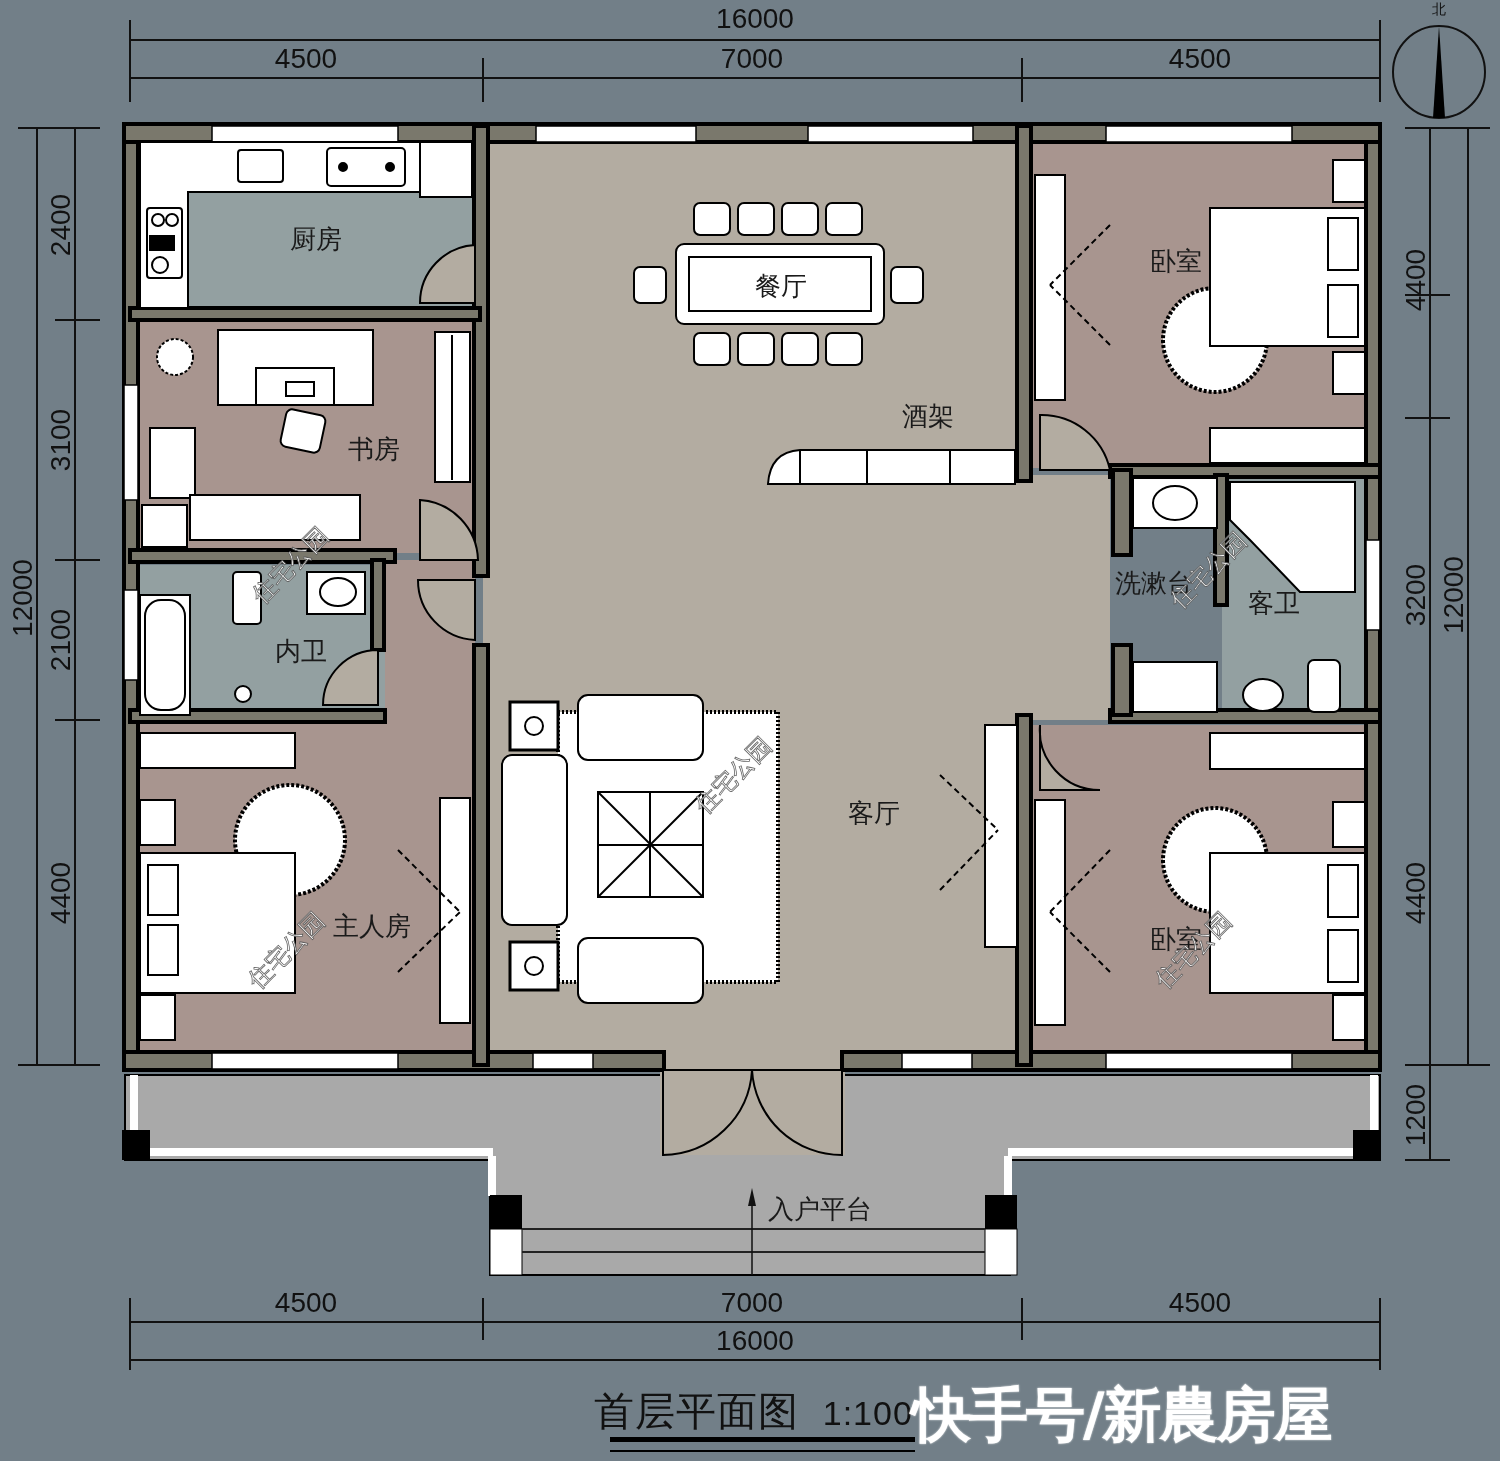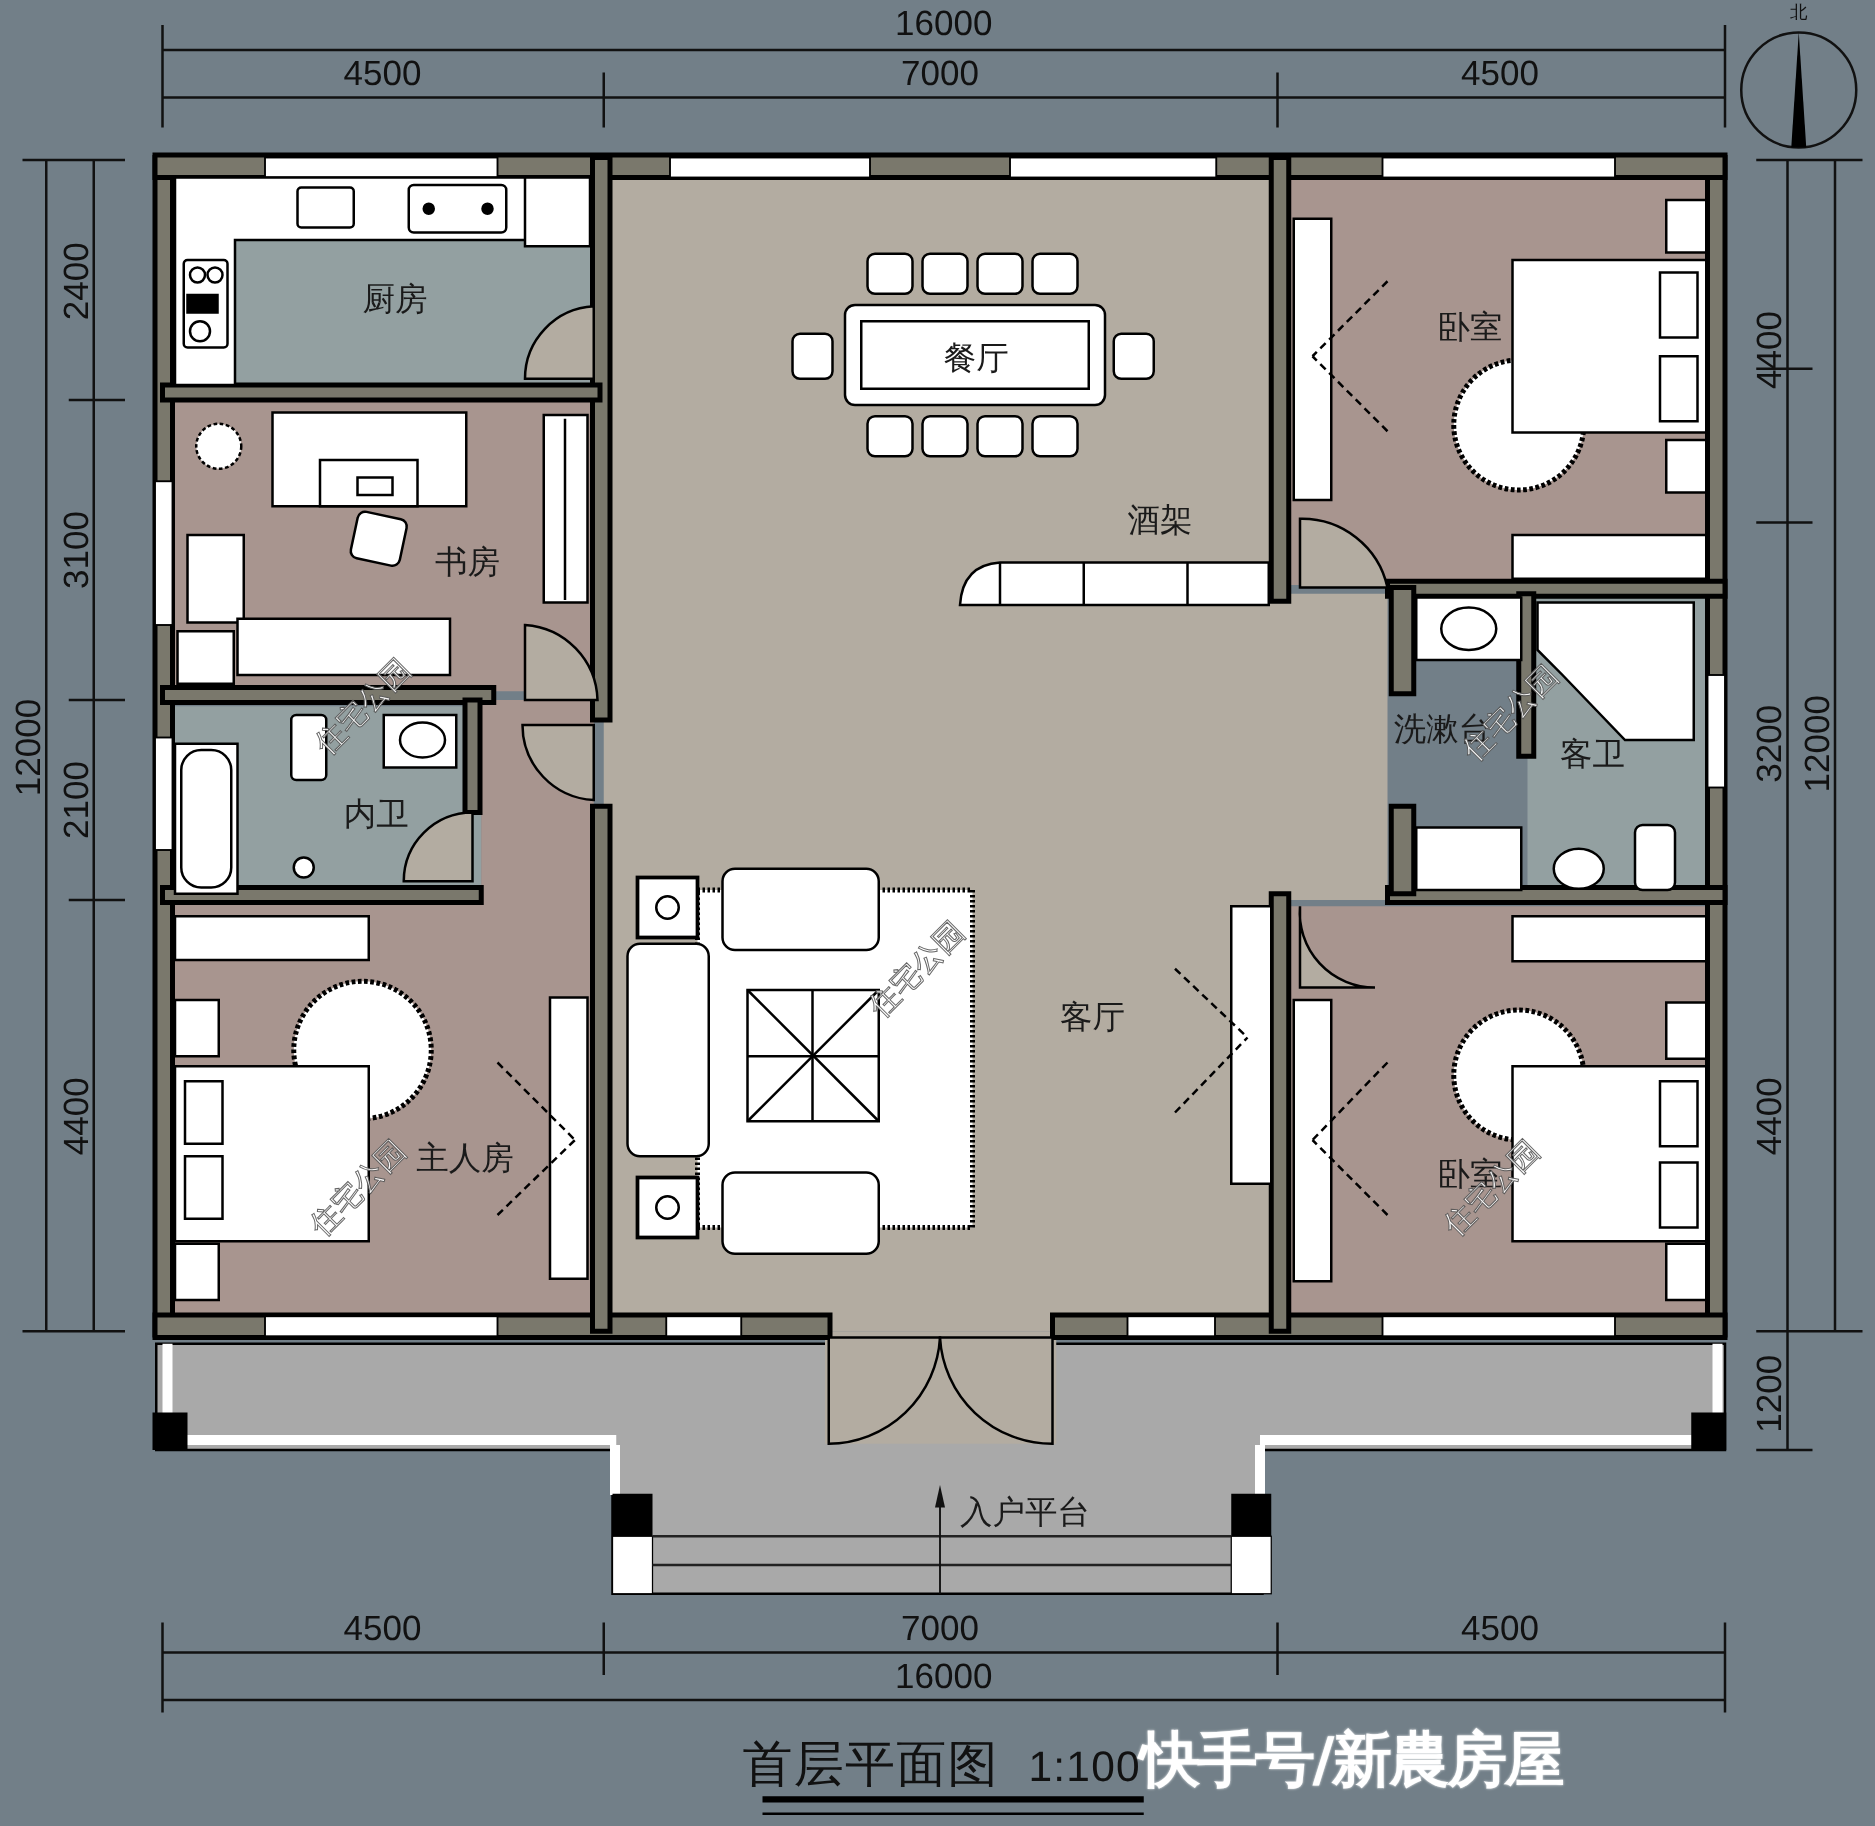--- a/index.html
+++ b/index.html
@@ -4,21 +4,21 @@
 <style>
   html,body{margin:0;padding:0;}
   body{width:1500px;height:1461px;background:#727f88;position:relative;overflow:hidden;font-family:"DejaVu Sans",sans-serif;}
   svg{position:absolute;left:0;top:0;}
   .dim text{font-family:"Liberation Sans Narrow","Liberation Sans",sans-serif;font-size:28px;fill:#111;}
   .lbl{font-family:"DejaVu Serif",serif;font-size:26px;fill:#1a1a1a;}
   .wm{font-family:"DejaVu Sans",sans-serif;font-size:24px;fill:#fff;stroke:#555;stroke-width:0.8px;opacity:0.9;}
   .title{position:absolute;left:594px;top:1384px;font-family:"DejaVu Serif",serif;font-size:40px;color:#111;letter-spacing:1px;}
   .title-line1{position:absolute;left:610px;top:1437px;width:305px;height:5px;background:#000;}
   .title-line2{position:absolute;left:610px;top:1450px;width:305px;height:1.5px;background:#000;}
-  .brand{position:absolute;left:912px;top:1376px;font-family:"DejaVu Sans",sans-serif;font-weight:bold;font-size:48px;color:#fff;letter-spacing:-2px;white-space:nowrap;text-shadow:0 0 2px #fff;}
+  .brand{position:absolute;left:912px;top:1376px;font-family:"DejaVu Sans",sans-serif;font-weight:bold;font-size:59px;color:#fff;letter-spacing:-2px;white-space:nowrap;text-shadow:0 0 2px #fff;}
 </style>
 </head>
 <body>
 
 <svg width="1500" height="1461" viewBox="0 0 1500 1461">
 
   <g class="dim" stroke="#111" stroke-width="2">
     <line x1="130" y1="40" x2="1380" y2="40"></line>
     <line x1="130" y1="78" x2="1380" y2="78"></line>
     <line x1="130" y1="20" x2="130" y2="102"></line>

